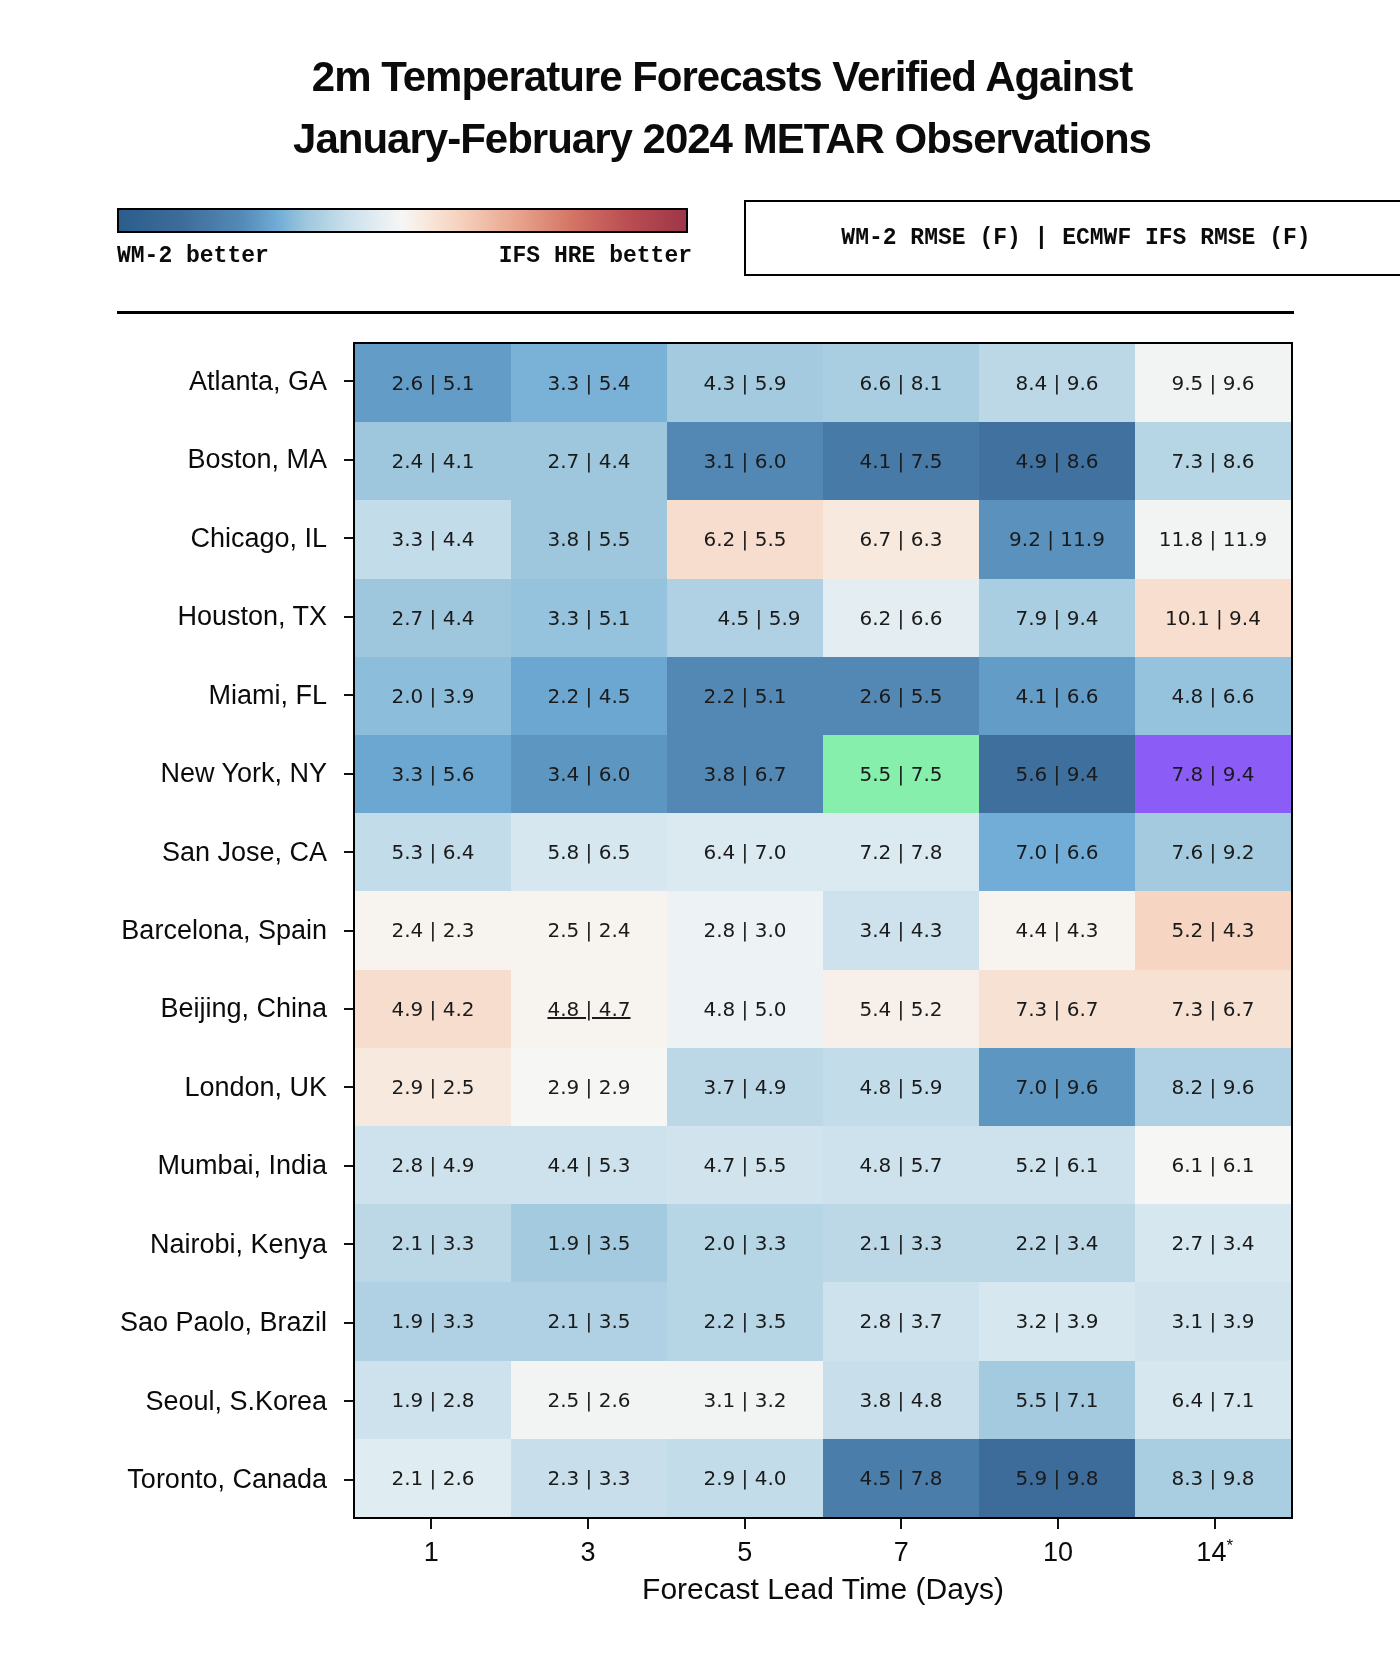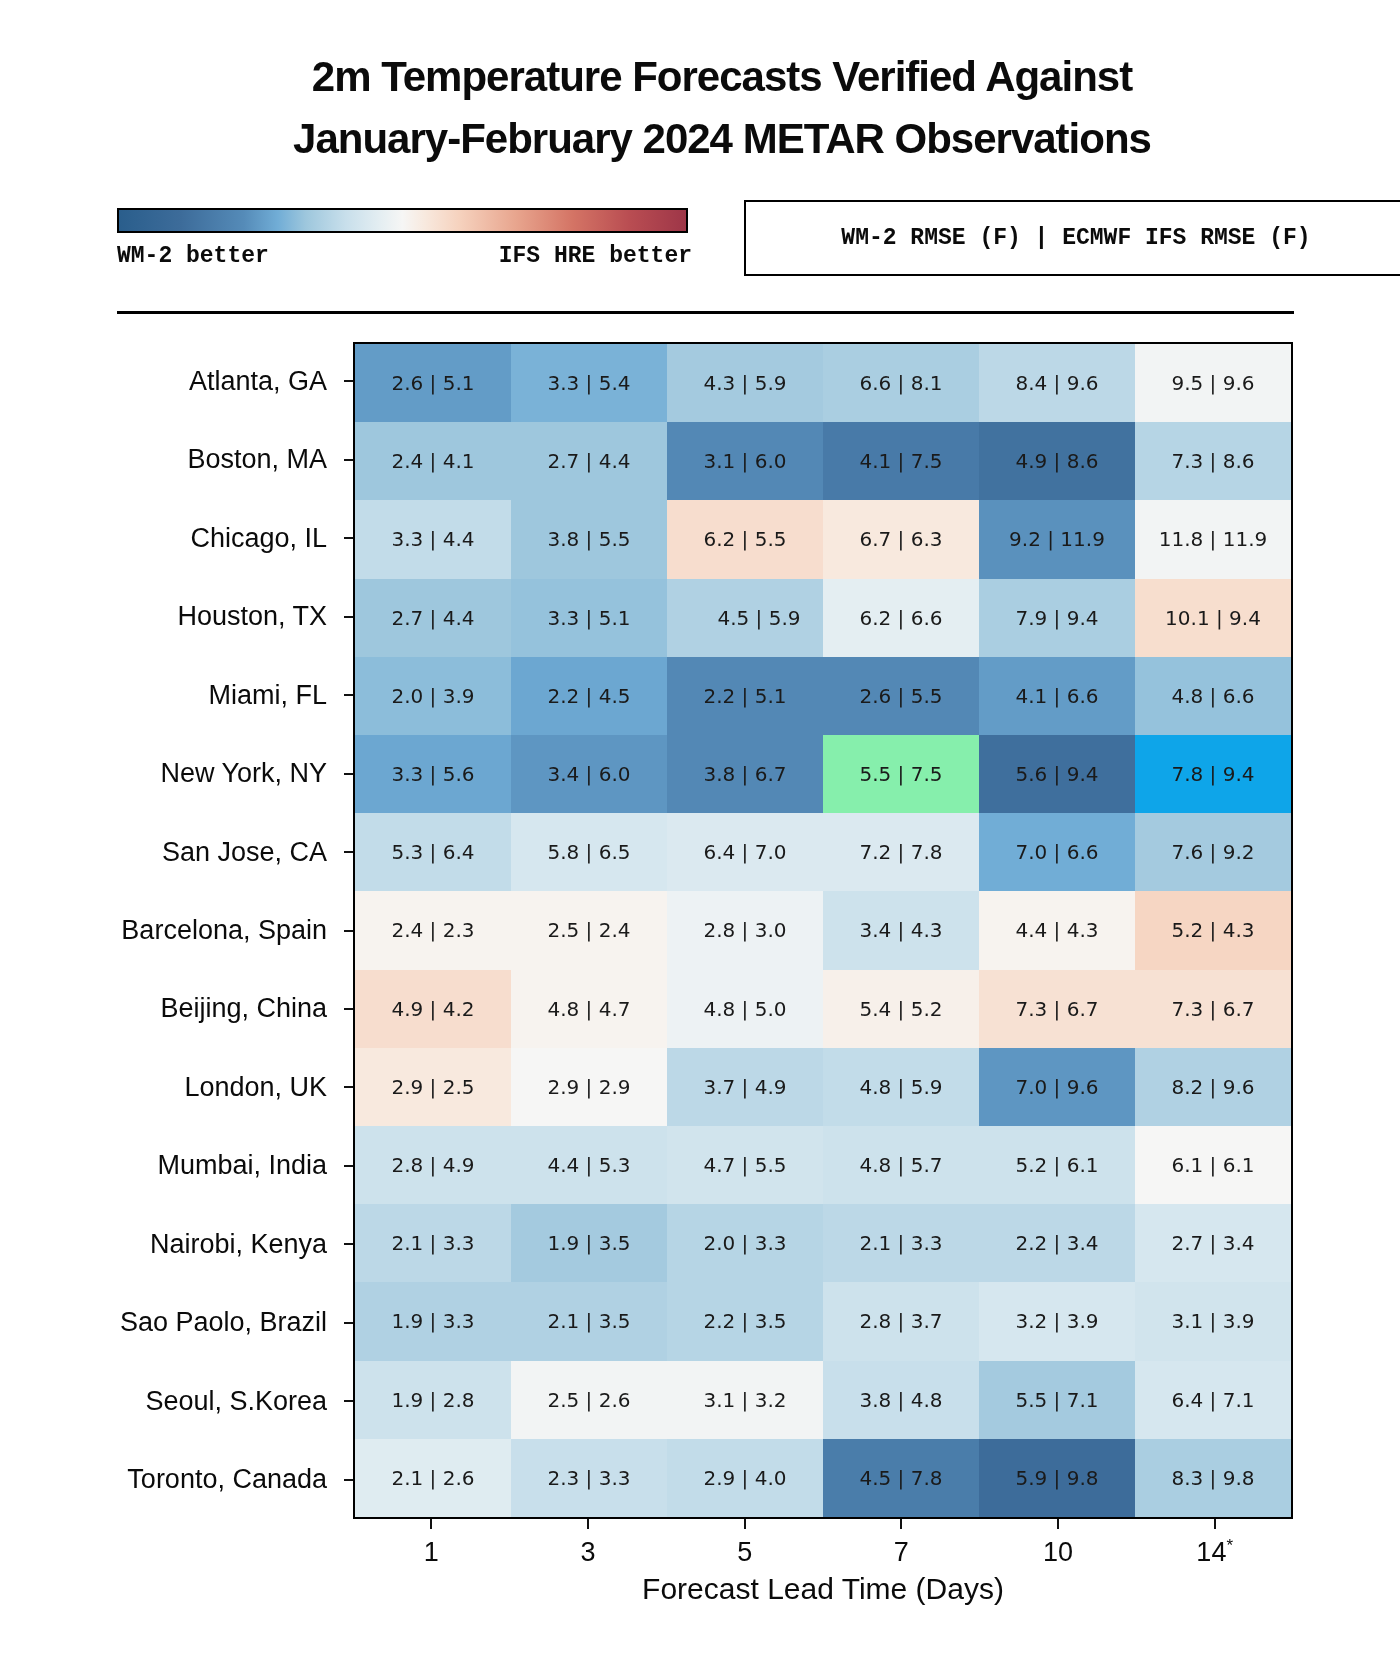--- a/index.html
+++ b/index.html
@@ -111,35 +111,35 @@
       <div class="cell" style="background: rgb(108, 167, 209);">2.2 | 4.5</div>
       <div class="cell" style="background: rgb(83, 136, 181);">2.2 | 5.1</div>
       <div class="cell" style="background: rgb(83, 136, 181);">2.6 | 5.5</div>
       <div class="cell" style="background: rgb(99, 156, 199);">4.1 | 6.6</div>
       <div class="cell" style="background: rgb(149, 194, 220);">4.8 | 6.6</div>
       <div class="cell" style="background: rgb(108, 167, 209);">3.3 | 5.6</div>
       <div class="cell" style="background: rgb(94, 150, 194);">3.4 | 6.0</div>
       <div class="cell" style="background: rgb(83, 136, 181);">3.8 | 6.7</div>
       <div class="cell" style="background: #86efac;">5.5 | 7.5</div>
       <div class="cell" style="background: rgb(63, 111, 157);">5.6 | 9.4</div>
-      <div class="cell" style="background: #0ea5e9;">7.8 | 9.4</div>
+      <div class="cell" style="background: #8b5cf6;">7.8 | 9.4</div>
       <div class="cell" style="background: rgb(194, 220, 233);">5.3 | 6.4</div>
       <div class="cell" style="background: rgb(214, 231, 239);">5.8 | 6.5</div>
       <div class="cell" style="background: rgb(219, 233, 240);">6.4 | 7.0</div>
       <div class="cell" style="background: rgb(219, 233, 240);">7.2 | 7.8</div>
       <div class="cell" style="background: rgb(113, 173, 214);">7.0 | 6.6</div>
       <div class="cell" style="background: rgb(164, 202, 223);">7.6 | 9.2</div>
       <div class="cell" style="background: rgb(247, 243, 239);">2.4 | 2.3</div>
       <div class="cell" style="background: rgb(247, 243, 239);">2.5 | 2.4</div>
       <div class="cell" style="background: rgb(237, 242, 244);">2.8 | 3.0</div>
       <div class="cell" style="background: rgb(205, 226, 236);">3.4 | 4.3</div>
       <div class="cell" style="background: rgb(247, 243, 239);">4.4 | 4.3</div>
       <div class="cell" style="background: rgb(246, 214, 195);">5.2 | 4.3</div>
       <div class="cell" style="background: rgb(247, 221, 206);">4.9 | 4.2</div>
-      <div class="cell" style="background: rgb(247, 243, 239);">4.8 | 4.7</div>
+      <div class="cell" style="background: rgb(247, 243, 239); text-decoration: underline;">4.8 | 4.7</div>
       <div class="cell" style="background: rgb(237, 242, 244);">4.8 | 5.0</div>
       <div class="cell" style="background: rgb(247, 240, 234);">5.4 | 5.2</div>
       <div class="cell" style="background: rgb(247, 225, 211);">7.3 | 6.7</div>
       <div class="cell" style="background: rgb(247, 225, 211);">7.3 | 6.7</div>
       <div class="cell" style="background: rgb(248, 233, 222);">2.9 | 2.5</div>
       <div class="cell" style="background: rgb(246, 246, 245);">2.9 | 2.9</div>
       <div class="cell" style="background: rgb(188, 216, 231);">3.7 | 4.9</div>
       <div class="cell" style="background: rgb(194, 220, 233);">4.8 | 5.9</div>
       <div class="cell" style="background: rgb(94, 150, 194);">7.0 | 9.6</div>
       <div class="cell" style="background: rgb(176, 209, 227);">8.2 | 9.6</div>

